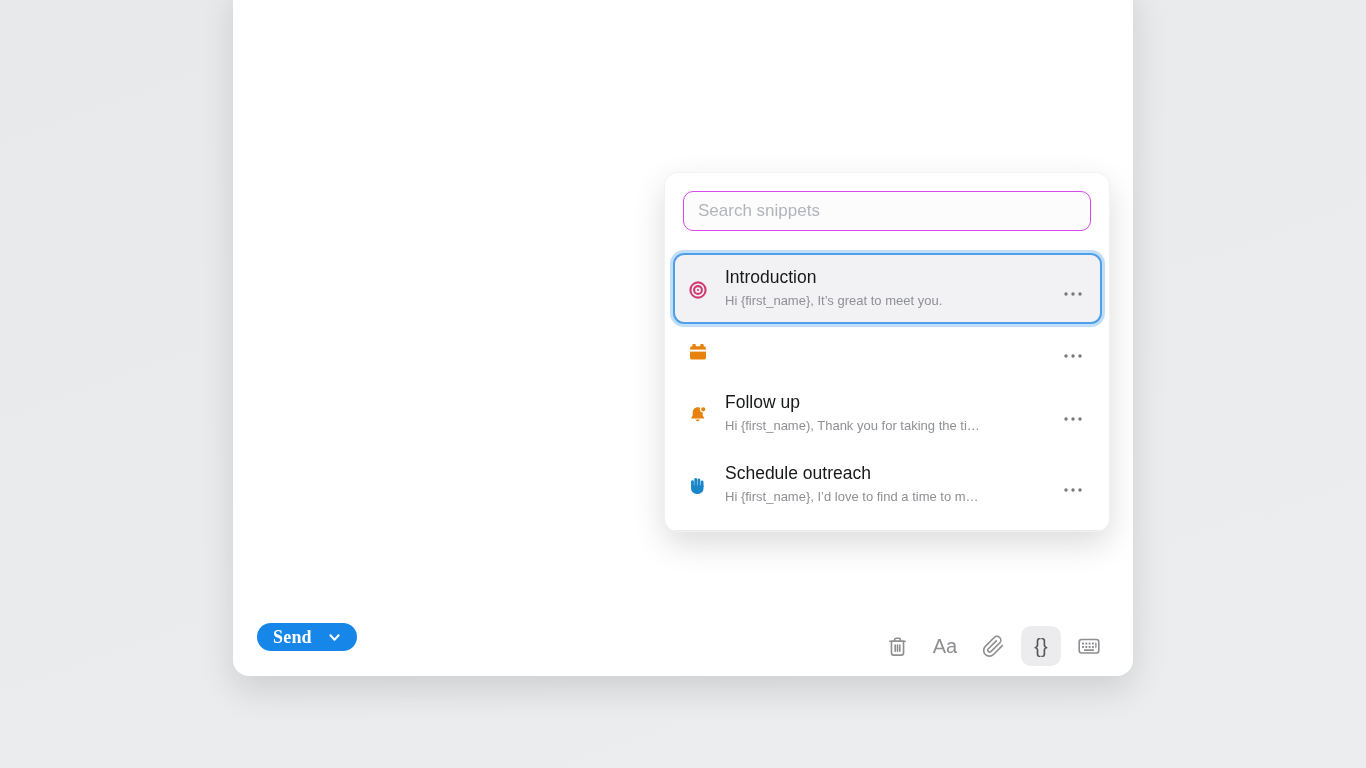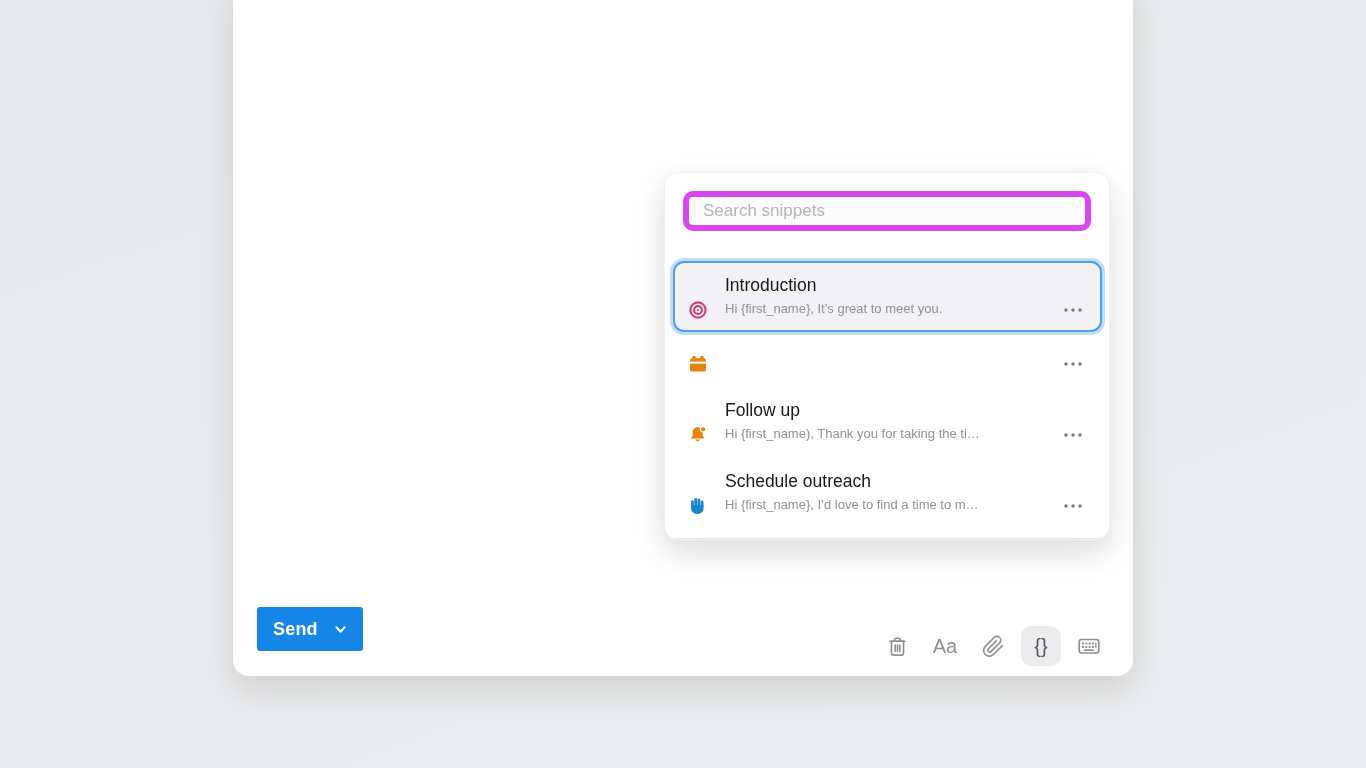--- a/index.html
+++ b/index.html
@@ -12,23 +12,23 @@
 
   
   .composer-card {
     position:absolute; left:233px; top:-20px; width:900px; height:696px;
     background:#ffffff; border-radius:16px;
     box-shadow:0 14px 34px rgba(0,0,0,.12);
   }
 
   
   .send-button {
-    position:absolute; left:24px; bottom:25px; height:44px;
+    position:absolute; left:24px; bottom:25px; height:28px;
     display:flex; align-items:center; gap:15px; padding:0 15px 0 16px;
-    border-radius:3px; border:none; cursor:pointer;
+    border-radius:16px; border:none; cursor:pointer;font-family:Liberation Serif, serif;
   }
   .send-button .send-label { color:#fff; font-size:18px; font-weight:700; letter-spacing:.2px; }
   .send-button svg { display:block; }
 
   .composer-toolbar {
     position:absolute; right:24px; bottom:8px; height:44px;
     display:flex; align-items:center; gap:8px;text-align:right;
   }
   .tool-button {
     width:40px; height:40px; border-radius:10px;
@@ -40,32 +40,32 @@
   .tool-button svg { display:block; stroke:currentColor; }
 
   
   .snippets-popup {
     position:absolute; left:664px; top:172px; width:446px;
     background:#ffffff; border:1px solid rgba(0,0,0,.05); border-radius:14px;
     box-shadow:0 12px 32px rgba(0,0,0,.14);
     overflow:hidden;
   }
   .snippet-search {
-    margin:18px 18px 28px 18px; width:calc(100% - 36px); height:40px;
-    border:6px solid #d946ef; border-radius:10px; background:#fcfcfd;
+    margin:18px 18px 20px 18px; width:calc(100% - 36px); height:40px;
+    border:1px solid #d946ef; border-radius:10px; background:#fcfcfd;
     padding:0 14px; font-size:17px; color:#2b2b2e; outline:none;
     font-family:"Liberation Sans", sans-serif;
   }
   .snippet-search::placeholder { color:#b3b5ba; }
 
   .snippet-list { padding:2px 0 0 0; }
   .snippet-row {
     margin:0 7px 0 8px; padding:10px 12px 10px 13px; border-radius:11px;
     border:2px solid transparent;
-    display:flex; align-items:flex-end; gap:17px; cursor:pointer;
+    display:flex; align-items:center; gap:17px; cursor:pointer;
   }
   .snippet-row.selected {
     background:#f2f2f5; border-color:#4f9ee9;
     box-shadow:0 0 0 3px rgba(130,190,240,.5);
   }
   .row-icon { width:20px; height:20px; flex:0 0 20px; margin-top:2px; }
   .row-icon svg { display:block; }
   .row-text { flex:1 1 auto; min-width:0; }
   .row-title { font-size:17.5px; font-weight:500; color:#17181a; line-height:24px;
     white-space:nowrap; overflow:hidden; text-overflow:ellipsis; }

